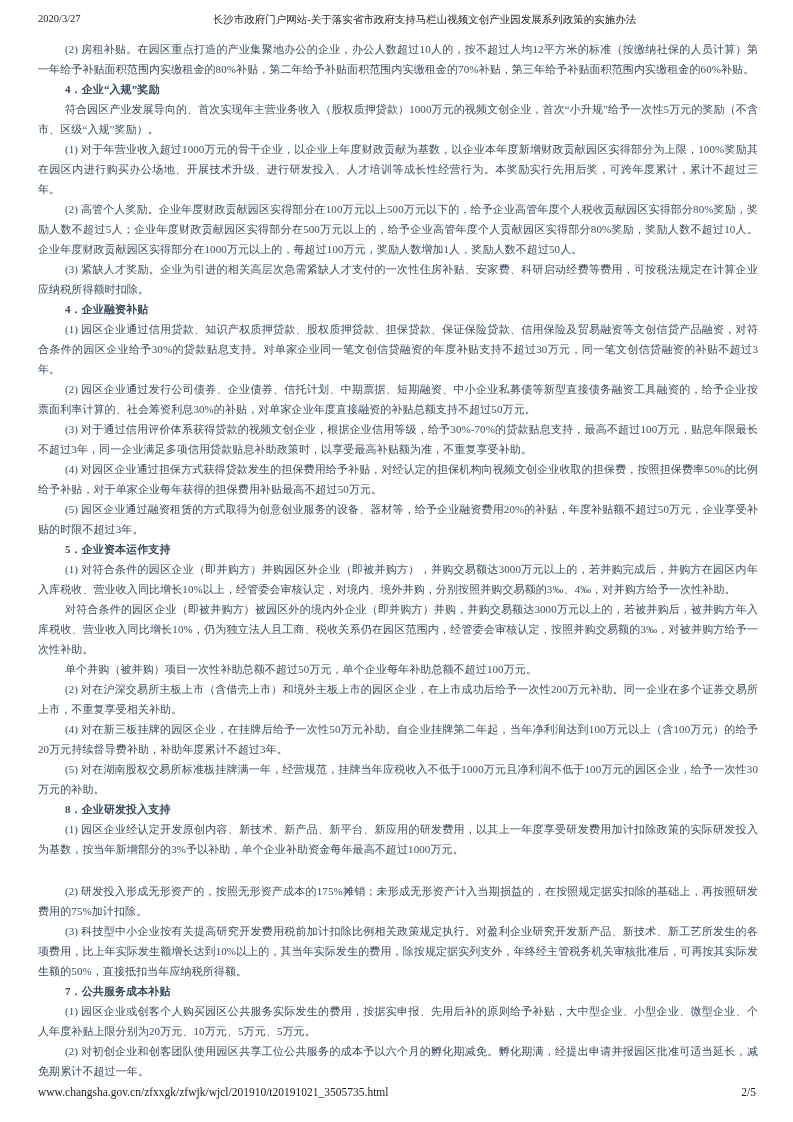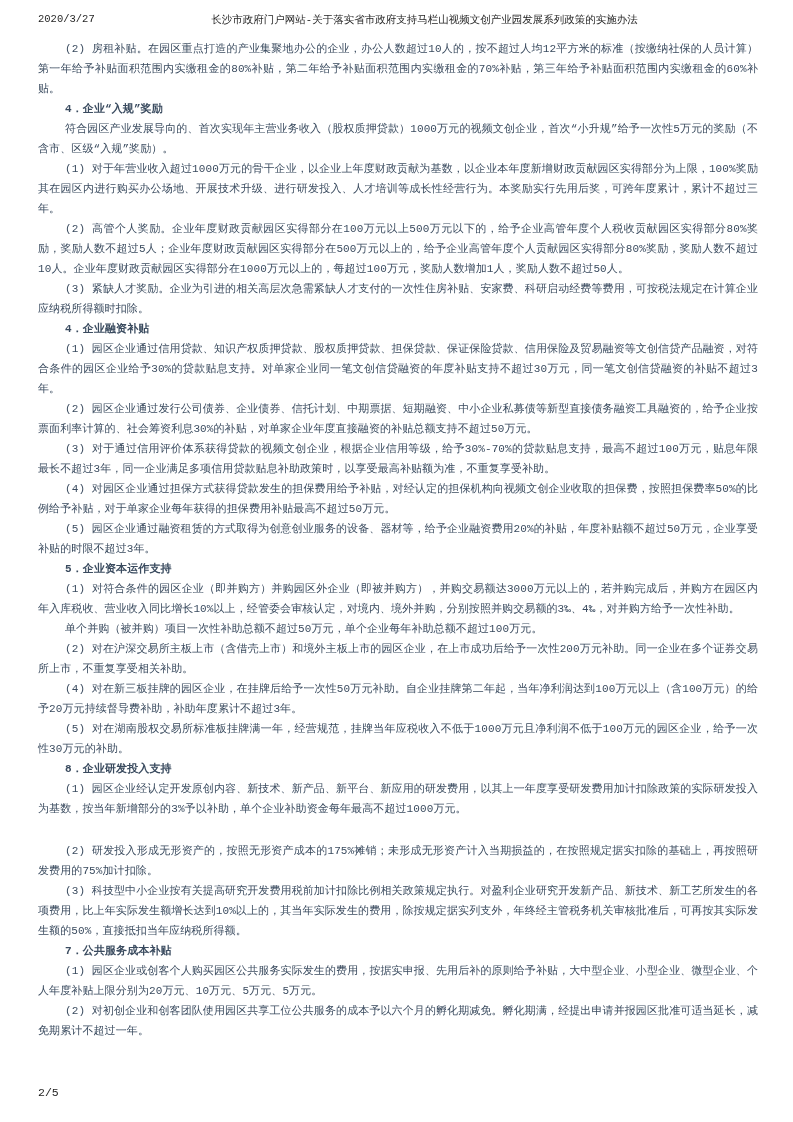--- a/index.html
+++ b/index.html
@@ -5,21 +5,21 @@
   :root{
     --body-text:#3a4b5f;
     --chrome-text:#262626;
     --page-bg:#ffffff;
   }
   html,body{margin:0;padding:0;background:#888;}
   .page{
     position:relative;
     width:793px;height:1122px;
     background:var(--page-bg);
-    font-family:Liberation Mono, monospace;
+    font-family:Liberation Serif, serif;
     overflow:hidden;
     margin:0 auto;
   }
   .page-header{
     position:absolute;top:13px;left:38px;right:38px;height:16px;
     font-size:10.5px;color:var(--chrome-text);
   }
   .header-date{position:absolute;left:0;top:0;white-space:nowrap;}
   .header-title{
     position:absolute;left:60px;right:4px;top:0;
@@ -62,30 +62,32 @@
       <p class="para">(2) 高管个人奖励。企业年度财政贡献园区实得部分在100万元以上500万元以下的，给予企业高管年度个人税收贡献园区实得部分80%奖励，奖励人数不超过5人；企业年度财政贡献园区实得部分在500万元以上的，给予企业高管年度个人贡献园区实得部分80%奖励，奖励人数不超过10人。企业年度财政贡献园区实得部分在1000万元以上的，每超过100万元，奖励人数增加1人，奖励人数不超过50人。</p>
       <p class="para">(3) 紧缺人才奖励。企业为引进的相关高层次急需紧缺人才支付的一次性住房补贴、安家费、科研启动经费等费用，可按税法规定在计算企业应纳税所得额时扣除。</p>
       <p class="para heading">4．企业融资补贴</p>
       <p class="para">(1) 园区企业通过信用贷款、知识产权质押贷款、股权质押贷款、担保贷款、保证保险贷款、信用保险及贸易融资等文创信贷产品融资，对符合条件的园区企业给予30%的贷款贴息支持。对单家企业同一笔文创信贷融资的年度补贴支持不超过30万元，同一笔文创信贷融资的补贴不超过3年。</p>
       <p class="para">(2) 园区企业通过发行公司债券、企业债券、信托计划、中期票据、短期融资、中小企业私募债等新型直接债务融资工具融资的，给予企业按票面利率计算的、社会筹资利息30%的补贴，对单家企业年度直接融资的补贴总额支持不超过50万元。</p>
       <p class="para">(3) 对于通过信用评价体系获得贷款的视频文创企业，根据企业信用等级，给予30%-70%的贷款贴息支持，最高不超过100万元，贴息年限最长不超过3年，同一企业满足多项信用贷款贴息补助政策时，以享受最高补贴额为准，不重复享受补助。</p>
       <p class="para">(4) 对园区企业通过担保方式获得贷款发生的担保费用给予补贴，对经认定的担保机构向视频文创企业收取的担保费，按照担保费率50%的比例给予补贴，对于单家企业每年获得的担保费用补贴最高不超过50万元。</p>
       <p class="para">(5) 园区企业通过融资租赁的方式取得为创意创业服务的设备、器材等，给予企业融资费用20%的补贴，年度补贴额不超过50万元，企业享受补贴的时限不超过3年。</p>
       <p class="para heading">5．企业资本运作支持</p>
       <p class="para">(1) 对符合条件的园区企业（即并购方）并购园区外企业（即被并购方），并购交易额达3000万元以上的，若并购完成后，并购方在园区内年入库税收、营业收入同比增长10%以上，经管委会审核认定，对境内、境外并购，分别按照并购交易额的3‰、4‰，对并购方给予一次性补助。</p>
+      <p class="para">对符合条件的园区企业（即被并购方）被园区外的境内外企业（即并购方）并购，并购交易额达3000万元以上的，若被并购后，被并购方年入库税收、营业收入同比增长10%，仍为独立法人且工商、税收关系仍在园区范围内，经管委会审核认定，按照并购交易额的3‰，对被并购方给予一次性补助。</p>
       <p class="para">单个并购（被并购）项目一次性补助总额不超过50万元，单个企业每年补助总额不超过100万元。</p>
       <p class="para">(2) 对在沪深交易所主板上市（含借壳上市）和境外主板上市的园区企业，在上市成功后给予一次性200万元补助。同一企业在多个证券交易所上市，不重复享受相关补助。</p>
       <p class="para">(4) 对在新三板挂牌的园区企业，在挂牌后给予一次性50万元补助。自企业挂牌第二年起，当年净利润达到100万元以上（含100万元）的给予20万元持续督导费补助，补助年度累计不超过3年。</p>
       <p class="para">(5) 对在湖南股权交易所标准板挂牌满一年，经营规范，挂牌当年应税收入不低于1000万元且净利润不低于100万元的园区企业，给予一次性30万元的补助。</p>
       <p class="para heading">8．企业研发投入支持</p>
       <p class="para">(1) 园区企业经认定开发原创内容、新技术、新产品、新平台、新应用的研发费用，以其上一年度享受研发费用加计扣除政策的实际研发投入为基数，按当年新增部分的3%予以补助，单个企业补助资金每年最高不超过1000万元。</p>
       <p class="para gap">(2) 研发投入形成无形资产的，按照无形资产成本的175%摊销；未形成无形资产计入当期损益的，在按照规定据实扣除的基础上，再按照研发费用的75%加计扣除。</p>
       <p class="para">(3) 科技型中小企业按有关提高研究开发费用税前加计扣除比例相关政策规定执行。对盈利企业研究开发新产品、新技术、新工艺所发生的各项费用，比上年实际发生额增长达到10%以上的，其当年实际发生的费用，除按规定据实列支外，年终经主管税务机关审核批准后，可再按其实际发生额的50%，直接抵扣当年应纳税所得额。</p>
       <p class="para heading">7．公共服务成本补贴</p>
       <p class="para">(1) 园区企业或创客个人购买园区公共服务实际发生的费用，按据实申报、先用后补的原则给予补贴，大中型企业、小型企业、微型企业、个人年度补贴上限分别为20万元、10万元、5万元、5万元。</p>
       <p class="para">(2) 对初创企业和创客团队使用园区共享工位公共服务的成本予以六个月的孵化期减免。孵化期满，经提出申请并报园区批准可适当延长，减免期累计不超过一年。</p>
     </div>
 
   <div class="page-footer">
+    <span class="footer-url">www.changsha.gov.cn/zfxxgk/zfwjk/wjcl/201910/t20191021_3505735.html</span>
     <span class="footer-page">2/5</span>
   </div>
 
 </div>
 
 </body></html>

